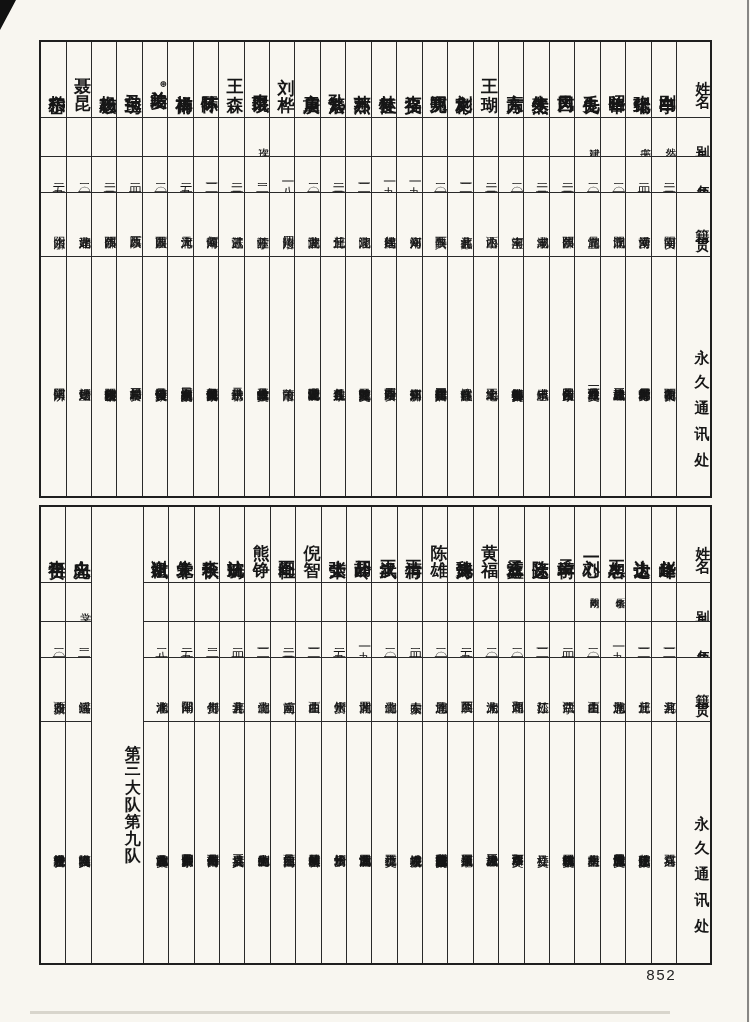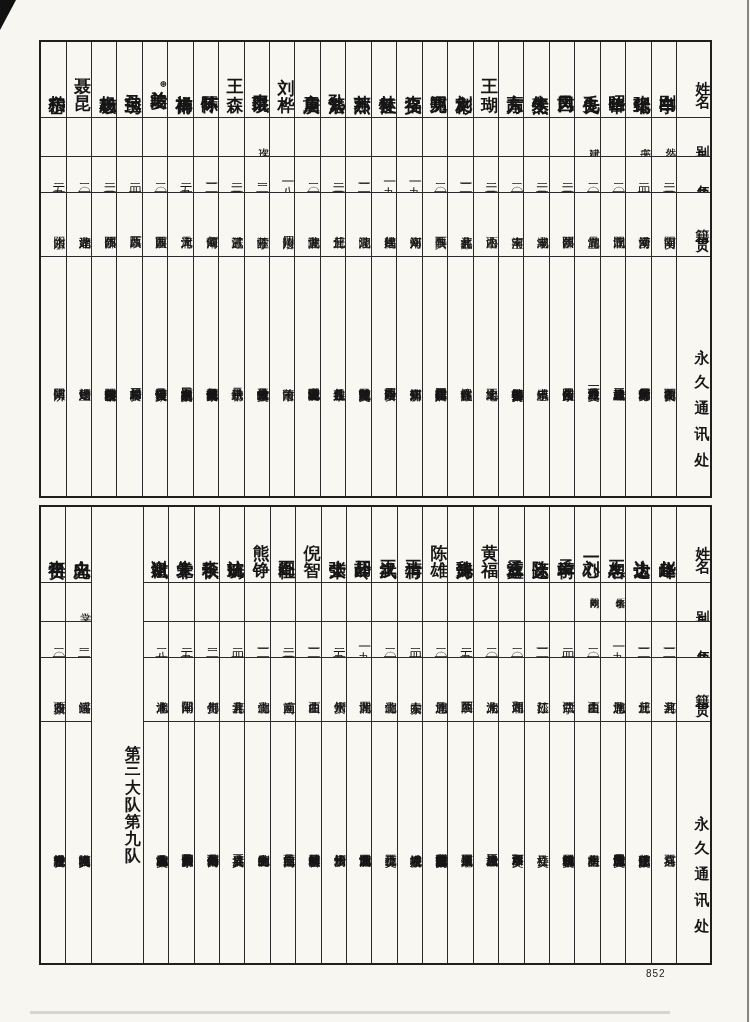--- a/index.html
+++ b/index.html
@@ -36,22 +36,22 @@
   .hdr-name{font-size:15px;letter-spacing:13px;}
   .hdr-alias{font-size:14px;letter-spacing:5px;}
   .hdr-age{font-size:13px;letter-spacing:1px;}
   .hdr-native{font-size:14px;letter-spacing:9px;}
   .hdr-addr{font-size:15px;letter-spacing:26px;padding-top:48px;}
 
   .sep-cell{border-bottom:none;height:100%;writing-mode:vertical-rl;text-orientation:upright;
     display:flex;justify-content:center;padding-top:112px;box-sizing:border-box;
     font-size:16px;font-weight:bold;letter-spacing:17px;}
 
-  .page-number{position:absolute;left:646px;top:968px;font-size:10px;
-    font-family:Liberation Sans, sans-serif;color:#222;letter-spacing:1px;}
+  .page-number{position:absolute;left:646px;top:968px;font-size:15px;
+    font-family:Liberation Mono, monospace;color:#222;letter-spacing:1px;}
 </style>
 </head>
 <body>
 
 <div class="page">
   <div class="corner-mark"></div>
   <div class="edge-right"></div>
   <div class="edge-bottom"></div>
 
   <div class="rtable t-top">

